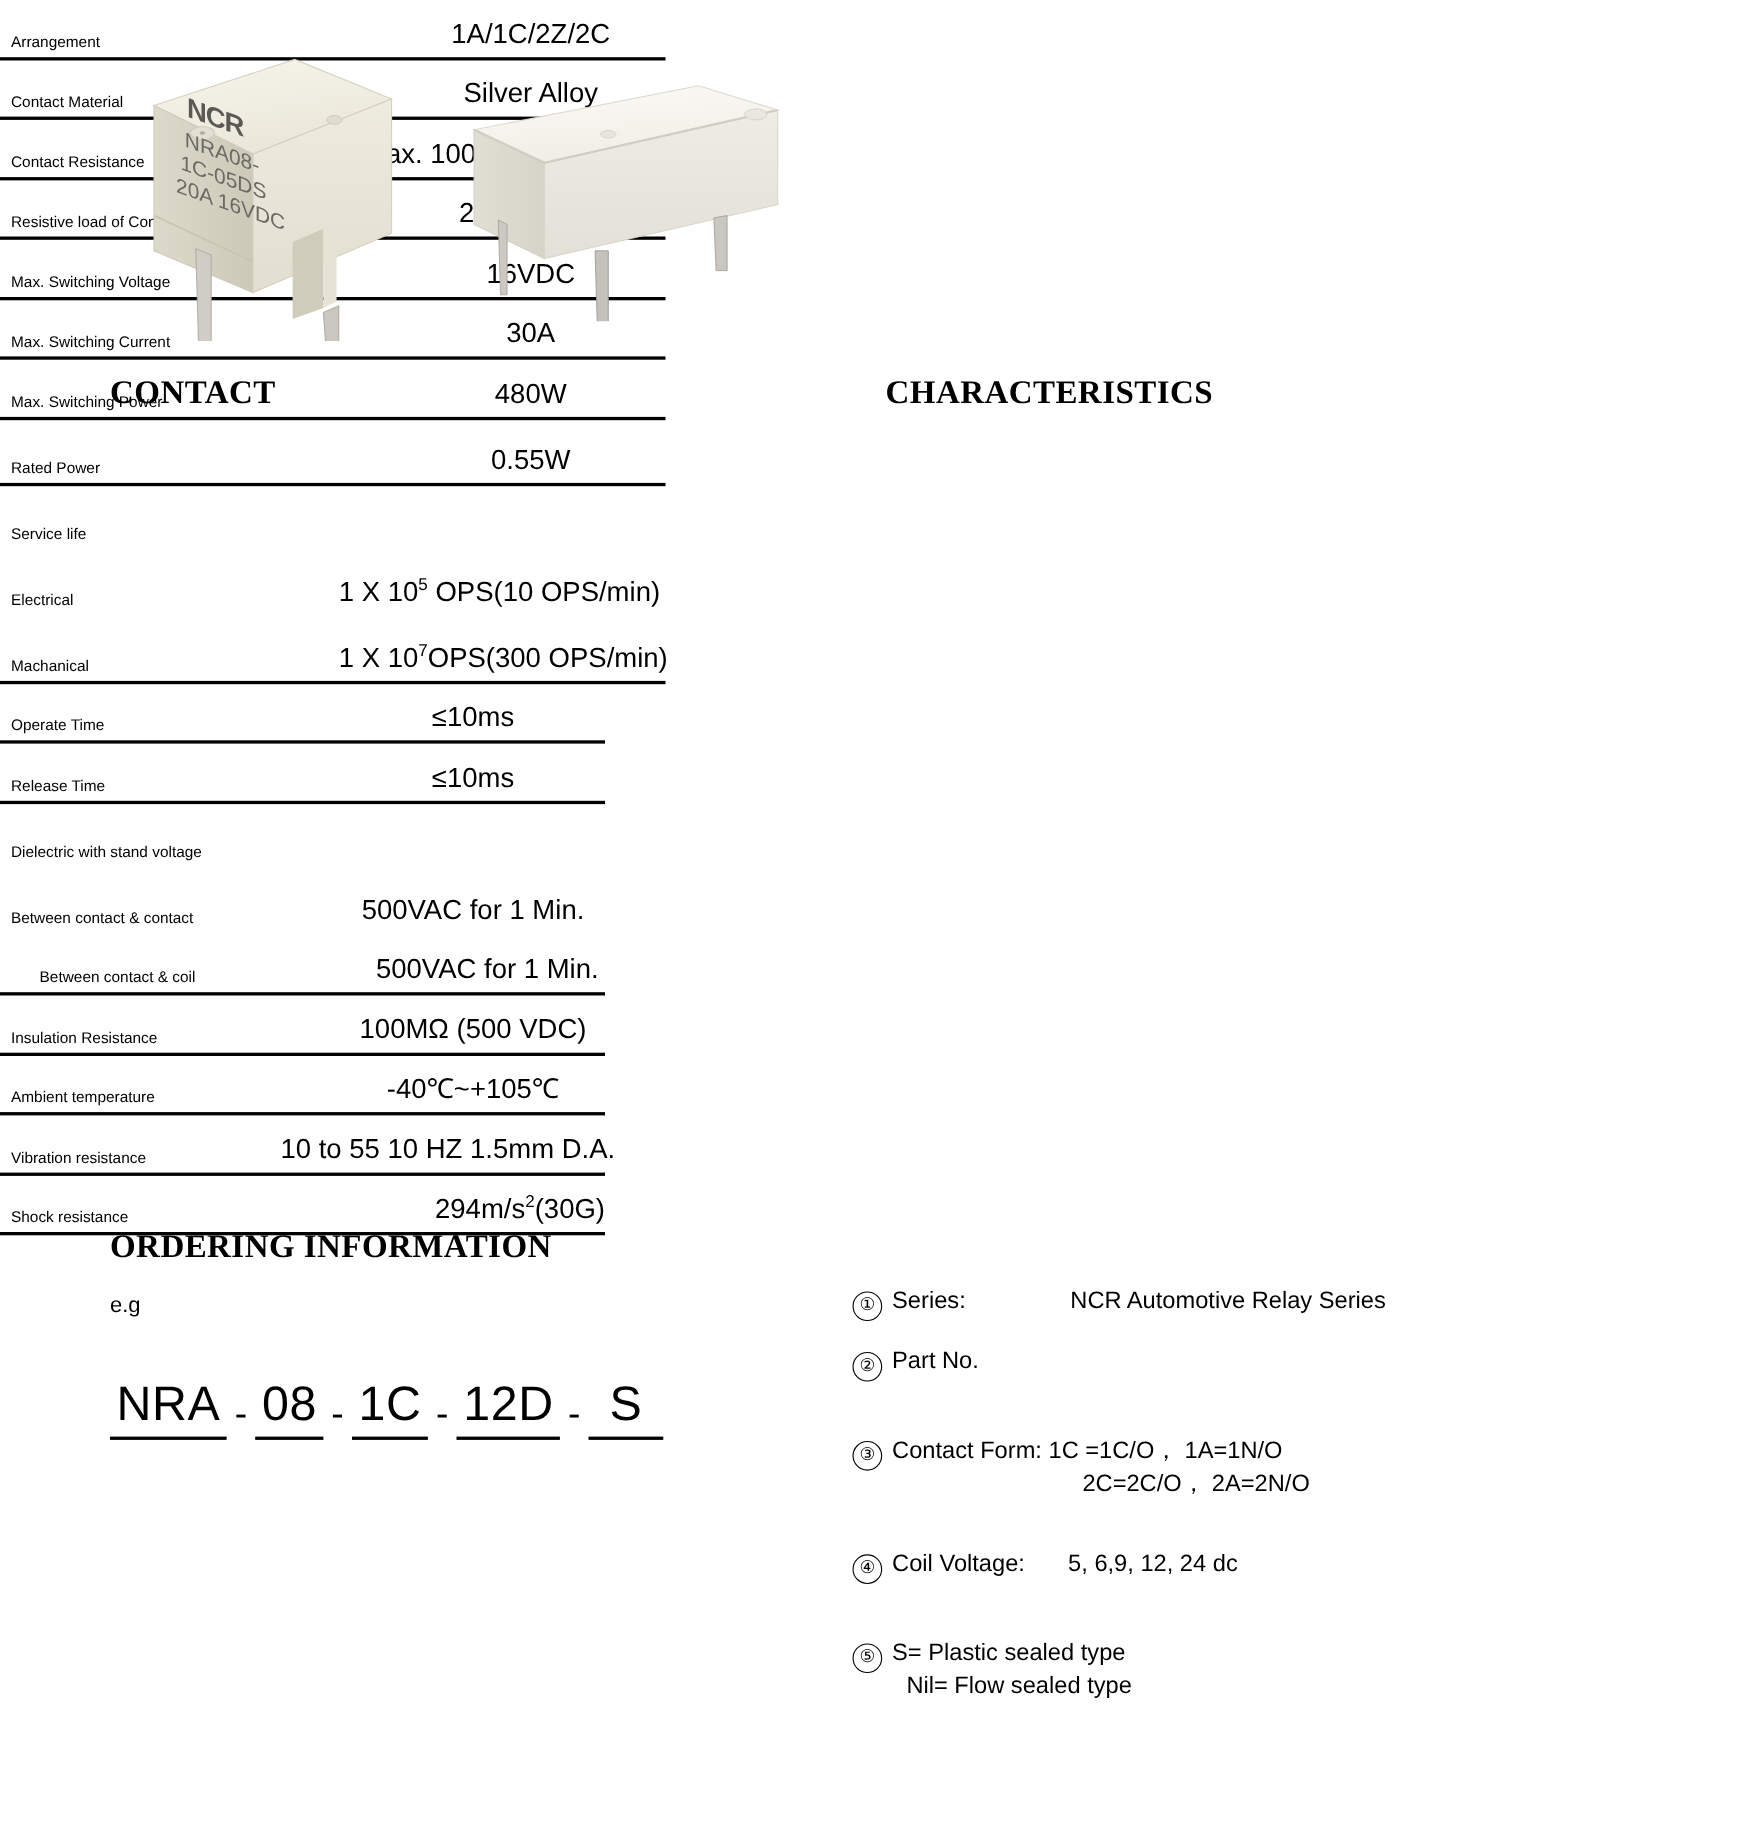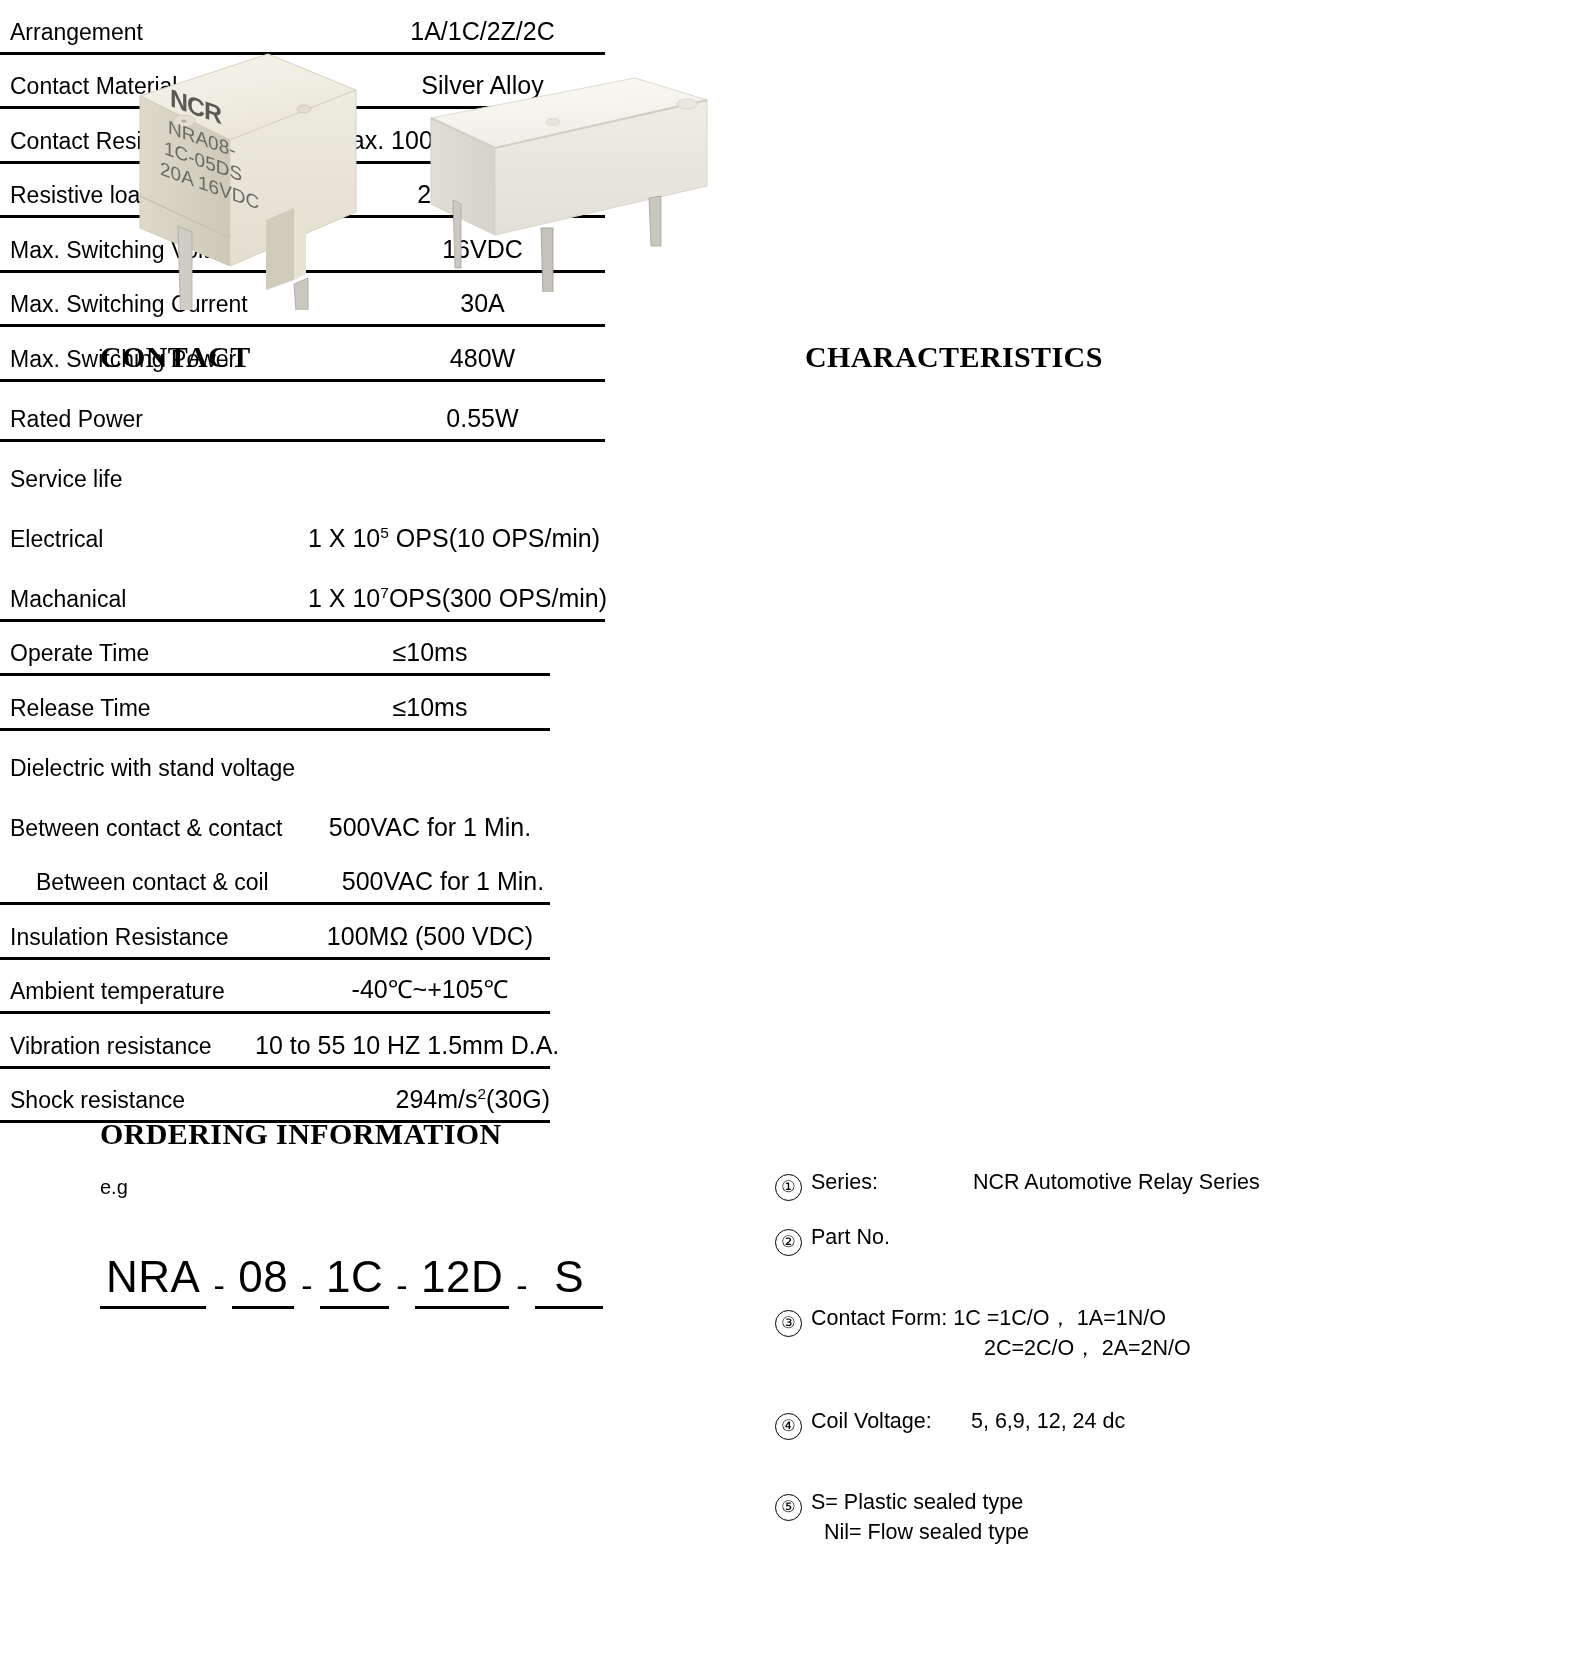--- a/index.html
+++ b/index.html
@@ -38,21 +38,21 @@
   }
   .rule {
     border-bottom: 3px solid #000;
   }
   .no-rule {
     border-bottom: 3px solid transparent;
   }
   .cell-label {
     padding-left: 10px;
     padding-bottom: 6px;
-    font-size: 23px;
+    font-size: 14px;
     white-space: nowrap;
   }
   .cell-value {
     padding-bottom: 6px;
     font-size: 25px;
     text-align: center;
     white-space: nowrap;
   }
   sup.exp {
     font-size: 0.62em;

